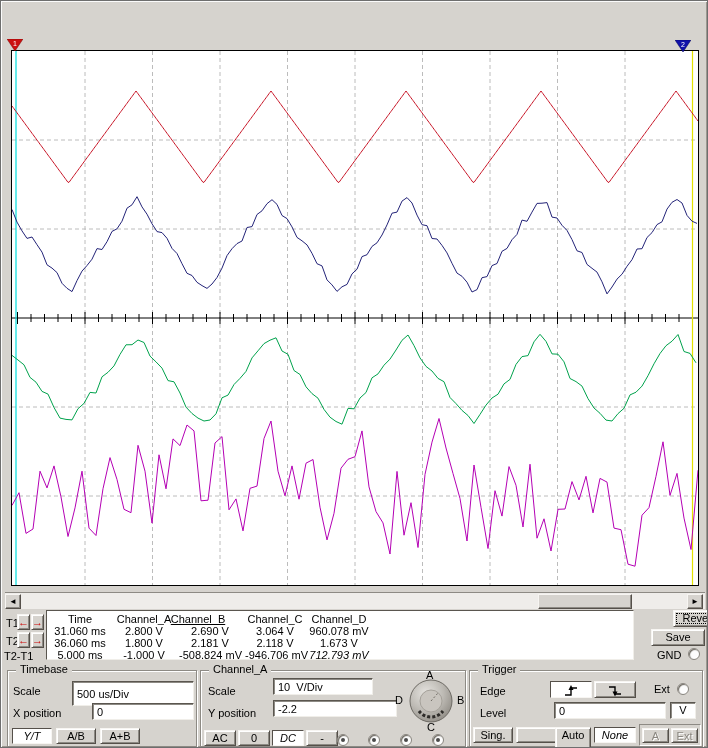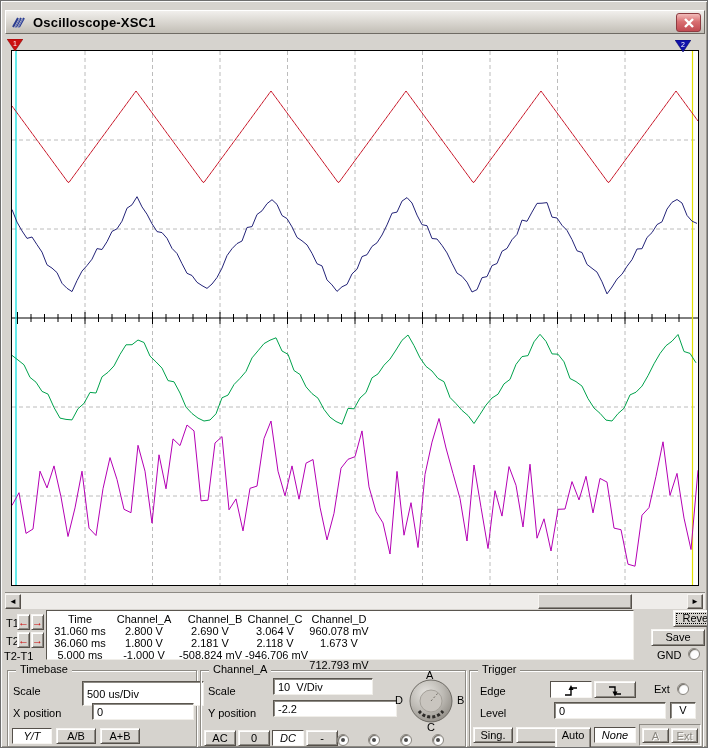--- a/index.html
+++ b/index.html
@@ -48,32 +48,20 @@
        box-shadow:inset 1px 1px 1px #6b675f, inset -1px -1px 0 #ffffff;}
   .radio.dot::after{content:"";position:absolute;left:3px;top:3px;width:4px;height:4px;border-radius:50%;background:#4a4a4a;}
   .tarrow{color:#cc0000;font-weight:bold;font-size:11px;line-height:12px;}
   .dial-label{position:absolute;font-size:11px;}
 </style>
 </head>
 <body>
 
 <div id="win">
 
-  <div class="titlebar">
-    <svg class="appicon" viewBox="0 0 17 15">
-      <path d="M2 12 L7 3 M5 12 L10 3 M8 12 L13 3" stroke="#2b3c8f" stroke-width="2" fill="none"></path>
-      <path d="M4 13 L9 4 M7 13 L12 4" stroke="#7a86c2" stroke-width="1" fill="none"></path>
-    </svg>
-    <span class="titletext">Oscilloscope-XSC1</span>
-    <div class="closebtn">
-      <svg width="12" height="10" viewBox="0 0 12 10">
-        <path d="M2 1 L10 9 M10 1 L2 9" stroke="#ffffff" stroke-width="2.4" fill="none"></path>
-      </svg>
-    </div>
-  </div>
 
   <div class="plot">
     <svg id="scope-svg" width="686" height="534">
         <line x1="73" y1="0" x2="73" y2="534" stroke="#bcbcbc" stroke-width="1" stroke-dasharray="4 3"></line>
         <line x1="140.5" y1="0" x2="140.5" y2="534" stroke="#bcbcbc" stroke-width="1" stroke-dasharray="4 3"></line>
         <line x1="208" y1="0" x2="208" y2="534" stroke="#bcbcbc" stroke-width="1" stroke-dasharray="4 3"></line>
         <line x1="275.5" y1="0" x2="275.5" y2="534" stroke="#bcbcbc" stroke-width="1" stroke-dasharray="4 3"></line>
         <line x1="343" y1="0" x2="343" y2="534" stroke="#bcbcbc" stroke-width="1" stroke-dasharray="4 3"></line>
         <line x1="410.5" y1="0" x2="410.5" y2="534" stroke="#bcbcbc" stroke-width="1" stroke-dasharray="4 3"></line>
         <line x1="478" y1="0" x2="478" y2="534" stroke="#bcbcbc" stroke-width="1" stroke-dasharray="4 3"></line>
@@ -163,52 +151,52 @@
   <div class="b" style="left:16px;top:613px;width:13px;height:16px;"><span class="tarrow">←</span></div>
   <div class="b" style="left:30px;top:613px;width:13px;height:16px;"><span class="tarrow">→</span></div>
   <div class="lbl" style="left:5px;top:634px;">T2</div>
   <div class="b" style="left:16px;top:631px;width:13px;height:16px;"><span class="tarrow">←</span></div>
   <div class="b" style="left:30px;top:631px;width:13px;height:16px;"><span class="tarrow">→</span></div>
   <div class="lbl" style="left:3px;top:649px;">T2-T1</div>
 
   <div class="tbl">
     <div class="tc" style="left:4px;top:2px;width:58px;">Time</div>
     <div class="tc" style="left:66px;top:2px;width:62px;">Channel_A</div>
-    <div class="tc" style="left:137px;top:2px;width:62px;">Channel_B</div>
+    <div class="tc" style="left:120px;top:2px;width:62px;text-decoration:underline;">Channel_B</div>
     <div class="tc" style="left:198px;top:2px;width:60px;">Channel_C</div>
     <div class="tc" style="left:252px;top:2px;width:80px;">Channel_D</div>
 
     <div class="tc" style="left:4px;top:14px;width:58px;">31.060 ms</div>
     <div class="tc" style="left:66px;top:14px;width:62px;">2.800 V</div>
     <div class="tc" style="left:132px;top:14px;width:62px;">2.690 V</div>
     <div class="tc" style="left:198px;top:14px;width:60px;">3.064 V</div>
     <div class="tc" style="left:252px;top:14px;width:80px;">960.078 mV</div>
 
     <div class="tc" style="left:4px;top:26px;width:58px;">36.060 ms</div>
     <div class="tc" style="left:66px;top:26px;width:62px;">1.800 V</div>
     <div class="tc" style="left:132px;top:26px;width:62px;">2.181 V</div>
     <div class="tc" style="left:198px;top:26px;width:60px;">2.118 V</div>
     <div class="tc" style="left:252px;top:26px;width:80px;">1.673 V</div>
 
     <div class="tc" style="left:4px;top:38px;width:58px;">5.000 ms</div>
     <div class="tc" style="left:66px;top:38px;width:62px;">-1.000 V</div>
     <div class="tc" style="left:132px;top:38px;width:62px;">-508.824 mV</div>
     <div class="tc" style="left:198px;top:38px;width:60px;">-946.706 mV</div>
-    <div class="tc" style="left:252px;top:48px;width:80px;">712.793 mV</div>
+    <div class="tc" style="left:252px;top:38px;width:80px;font-style:italic;">712.793 mV</div>
   </div>
 
   <div class="b focusdots" style="left:644px;top:609px;width:60px;height:17px;">Reverse</div>
   <div class="b" style="left:650px;top:628px;width:54px;height:17px;">Save</div>
   <div class="lbl" style="left:656px;top:648px;">GND</div>
   <div class="radio" style="left:687px;top:647px;"></div>
 
   <div class="group" style="left:6px;top:669px;width:190px;height:77px;">
     <div class="gtitle">Timebase</div>
     <div class="lbl" style="left:5px;top:14px;">Scale</div>
-    <input class="field" style="left: 64px; top: 10px; width: 122px; height: 25px; margin-left: 10px;" readonly="" value="500 us/Div">
+    <input class="field" style="left: 64px; top: 10px; width: 122px; height: 25px;" readonly="" value="500 us/Div">
     <div class="lbl" style="left:5px;top:36px;">X position</div>
     <input class="field" style="left: 84px; top: 32px; width: 102px; height: 17px;" readonly="" value="0">
     <div class="b on" style="left:4px;top:57px;width:40px;height:16px;">Y/T</div>
     <div class="b" style="left:48px;top:57px;width:40px;height:16px;">A/B</div>
     <div class="b" style="left:92px;top:57px;width:40px;height:16px;">A+B</div>
   </div>
 
   <div class="group" style="left:199px;top:669px;width:266px;height:77px;">
     <div class="gtitle">Channel_A</div>
     <div class="lbl" style="left:7px;top:14px;">Scale</div>

